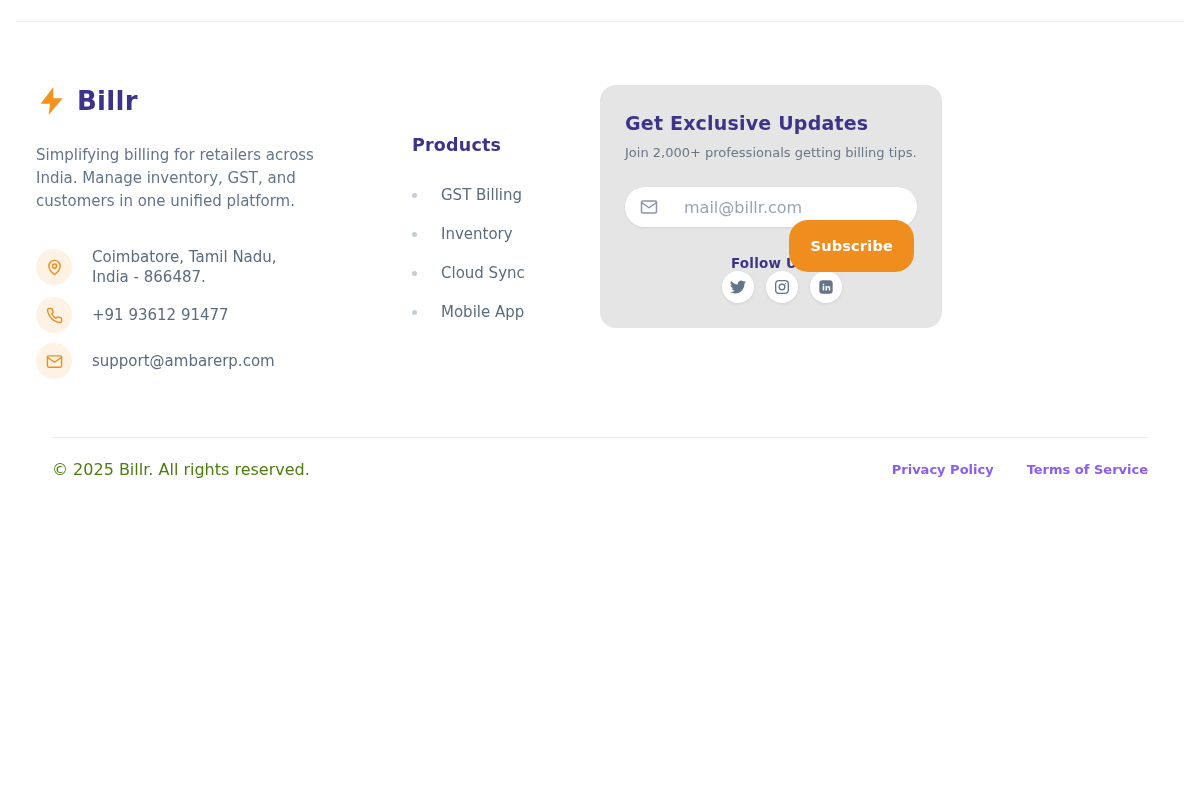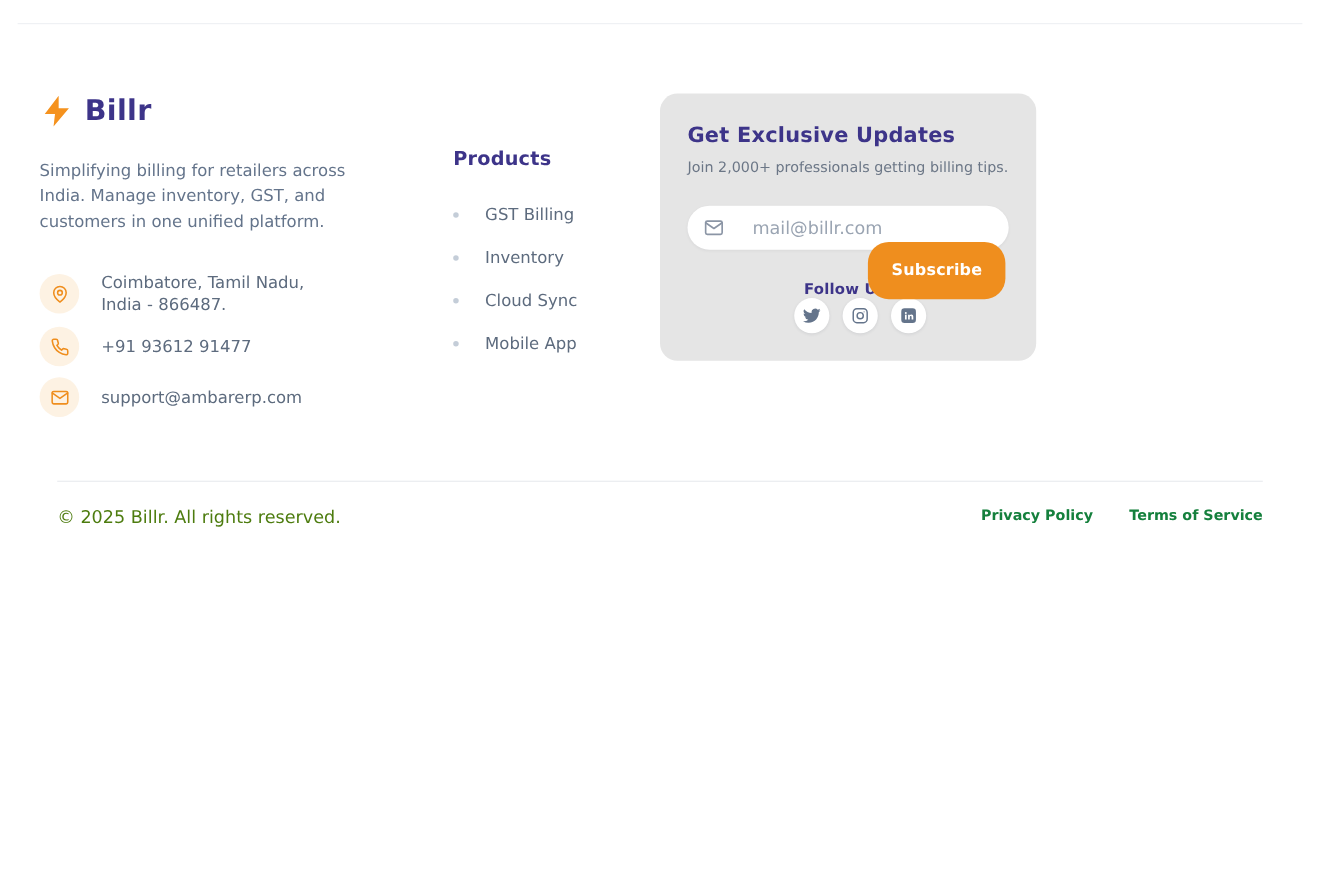--- a/index.html
+++ b/index.html
@@ -149,21 +149,21 @@
     padding-top: 22px;
     display: flex;
     align-items: center;
     justify-content: space-between;
   }
   .copyright { font-size: 16px; color: #4d7c0f; }
   .bottom-links { display: flex; gap: 33px; }
   .bottom-link {
     font-size: 13px;
     font-weight: bold;
-    color: #15803d;
+    color: #8b5cf6;
     cursor: pointer;
     text-decoration: none;
     text-align: center;
   }
 </style>
 </head>
 <body>
 
 <div class="top-divider"></div>
 

